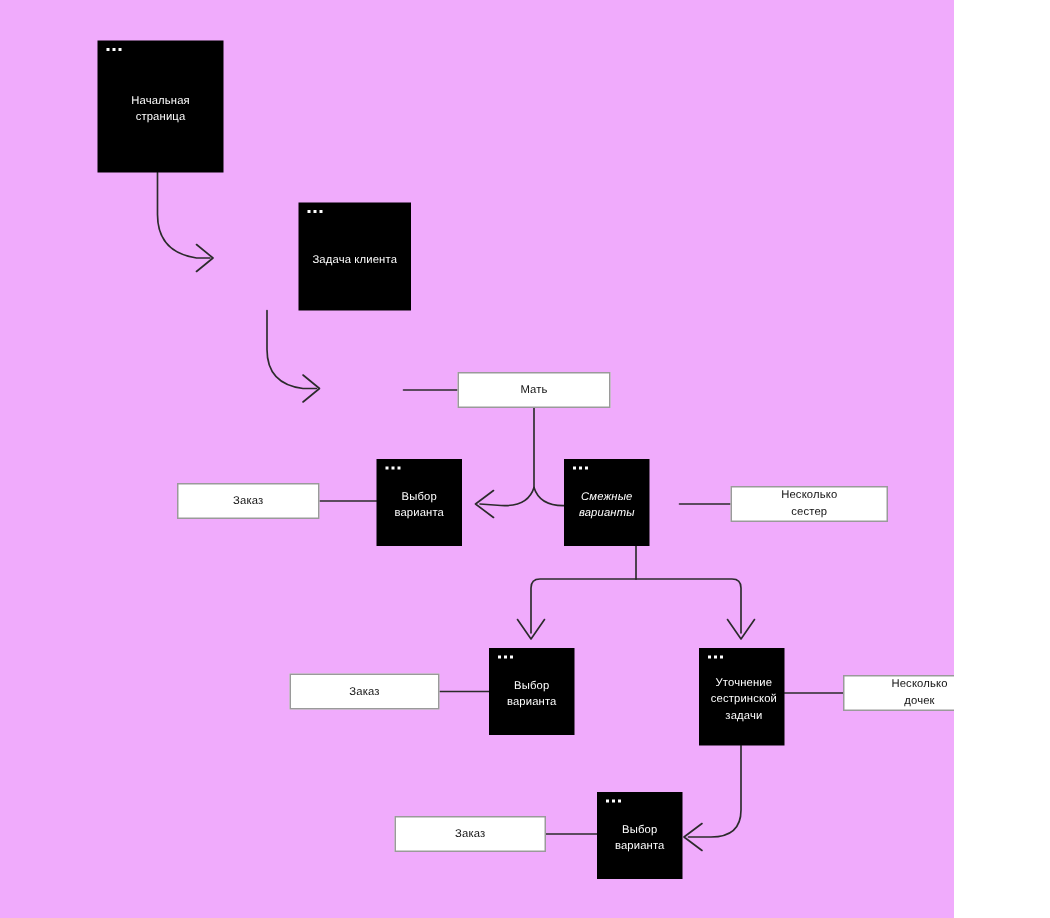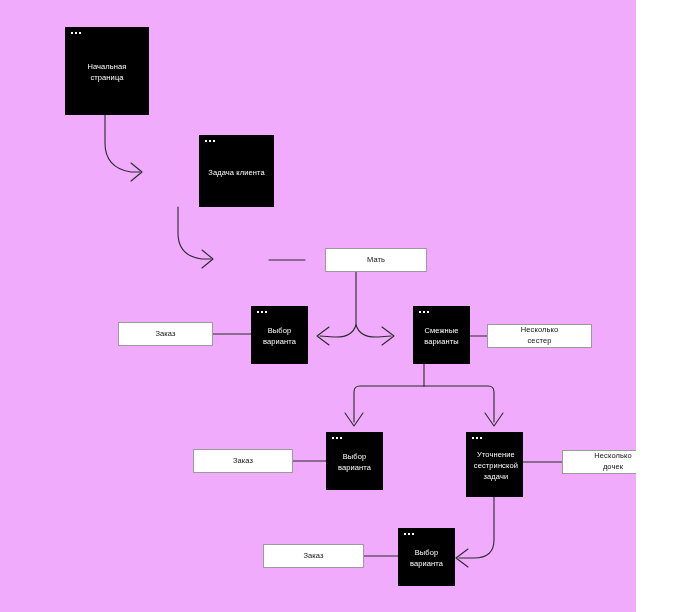--- a/index.html
+++ b/index.html
@@ -123,39 +123,39 @@
   <div class="node node-dark" style="left:158px; top:135px; width:75px; height:72px;margin-left:41px;">
     <span class="dots">
         <i></i>
         <i></i>
         <i></i>
       </span>
     <span class="label">Задача клиента</span>
   </div>
 
 
-  <div class="node node-light" style="left:305px; top:248px; width:102px; height:24px;margin-left:20px;">
+  <div class="node node-light" style="left:305px; top:248px; width:102px; height:24px;">
     <span class="label">Мать</span>
   </div>
 
   <div class="node node-light" style="left:118px; top:322px; width:95px; height:24px;">
     <span class="label">Заказ</span>
   </div>
 
   <div class="node node-dark" style="left:251px; top:306px; width:57px; height:58px;">
     <span class="dots">
         <i></i>
         <i></i>
         <i></i>
       </span>
     <span class="label">Выбор
 варианта</span>
   </div>
 
-  <div class="node node-dark" style="left:413px; top:306px; width:57px; height:58px;">
+  <div class="node node-dark" style="left:376px; top:306px; width:57px; height:58px;font-style:italic;">
     <span class="dots">
         <i></i>
         <i></i>
         <i></i>
       </span>
     <span class="label">Смежные
 варианты</span>
   </div>
 
   <div class="node node-light" style="left:487px; top:324px; width:105px; height:24px;">

